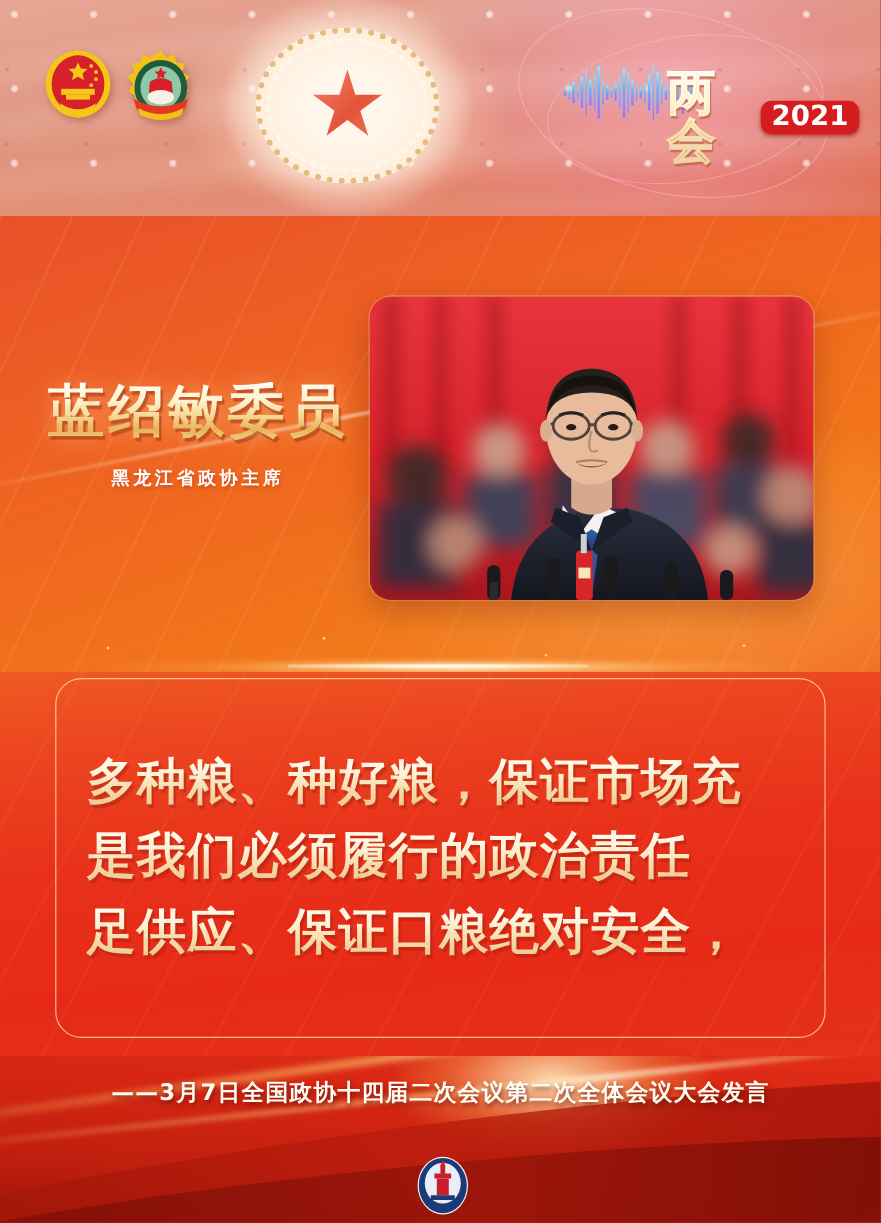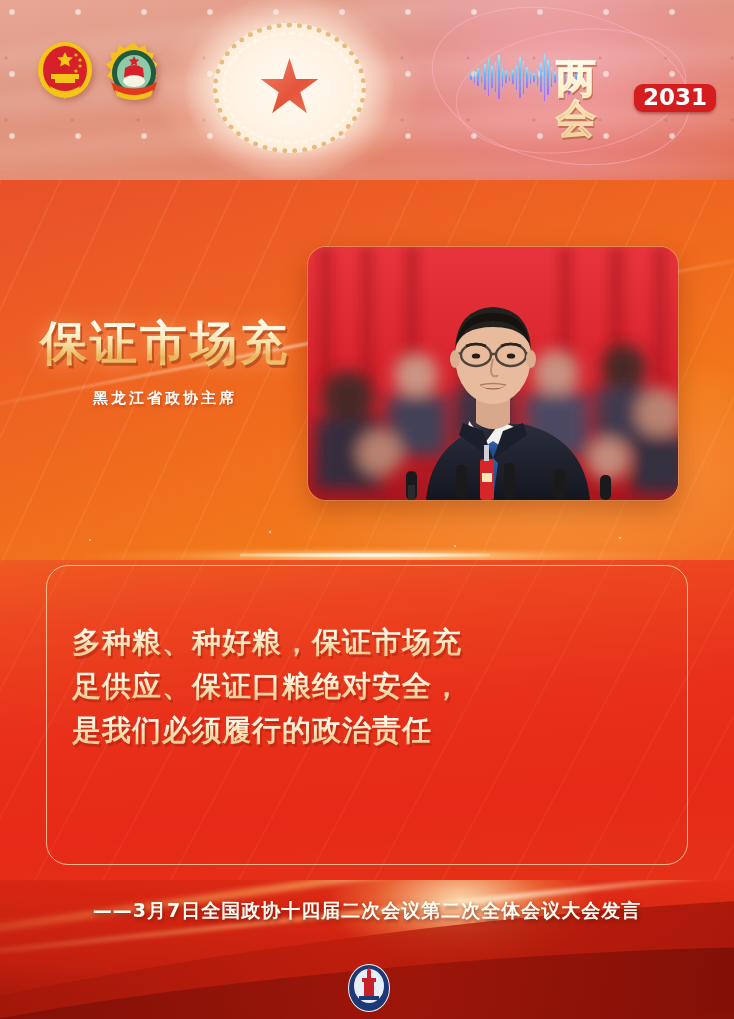--- a/index.html
+++ b/index.html
@@ -137,21 +137,21 @@
   
   .quotesec{position:absolute;left:0;top:560px;width:734px;height:330px;
     background:linear-gradient(175deg,#ef5a22 0%,#ec4520 18%,#e8301a 45%,#e62a17 72%,#e53218 100%);}
   .q-rays{position:absolute;inset:0;opacity:.25;
     background:repeating-linear-gradient(118deg, rgba(255,200,150,.22) 0 2px, rgba(255,200,150,0) 2px 60px);}
 
   .quote-card{position:absolute;left:46px;top:565px;width:642px;height:300px;
     border:1px solid rgba(255,228,180,.75);border-radius:22px;box-sizing:border-box;}
   .quote-text{position:absolute;left:72px;top:620px;width:600px;}
   .q-line{
-    font-size:29px;font-weight:bold;letter-spacing:1px;line-height:1.52;
+    font-size:41px;font-weight:bold;letter-spacing:1px;line-height:1.52;
     font-family:"DejaVu Sans","Liberation Sans",sans-serif;
     background:linear-gradient(180deg,#fffdf6 0%,#fff6e0 34%,#f6dfb2 58%,#eccb93 82%,#f7e6c4 100%);
     -webkit-background-clip:text;background-clip:text;color:transparent;
     filter:drop-shadow(2px 3px 0 rgba(155,30,12,.42));}
 
   
   .footsec{position:absolute;left:0;top:880px;width:734px;height:139px;overflow:hidden;
     background:linear-gradient(185deg,#e22d16 0%,#d62612 35%,#c21f0f 70%,#9d1608 100%);}
   .rib{position:absolute;border-radius:50%;}
   .rib1{left:-160px;top:-10px;width:1100px;height:210px;
@@ -261,32 +261,32 @@
         <path d="M22 28 q9 -6 18 0 l1 9 q-10 6 -20 0z" fill="#d8202a"></path>
         <ellipse cx="31" cy="41" rx="11" ry="6" fill="#f6f2e4"></ellipse>
         <path d="M8 42 q23 13 46 0 l-3 9 q-20 10 -40 0z" fill="#e03a20"></path>
         <path d="M12 50 q19 10 38 0 l-2 6 q-17 8 -34 0z" fill="#f3c01c"></path>
       </svg>
     </div>
 
     <div class="brand">
       <div class="brand-l1">
         <span class="brand-cn">两会</span>
-        <span class="brand-year">2031</span>
+        <span class="brand-year">2021</span>
       </div>
     </div>
   </div>
 
   <div class="midsec">
     <div class="mid-rays"></div>
     <div class="mid-streak"></div>
   </div>
 
   <div class="name-block">
-    <div class="name-main">保证市场充</div>
+    <div class="name-main">蓝绍敏委员</div>
     <div class="name-sub">黑龙江省政协主席</div>
   </div>
 
   <div class="photo">
     <svg viewBox="0 0 370 253" preserveAspectRatio="xMidYMid slice">
       <defs>
         <linearGradient id="curt" x1="0" y1="0" x2="0" y2="1">
           <stop offset="0%" stop-color="#e8343c"></stop>
             <stop offset="55%" stop-color="#d6222c"></stop>
           <stop offset="100%" stop-color="#a8161e"></stop>
@@ -383,22 +383,22 @@
   <div class="sparks"></div>
   <div class="flare"></div>
   <div class="flare-core"></div>
 
   <div class="quotesec">
     <div class="q-rays"></div>
   </div>
   <div class="quote-card"></div>
   <div class="quote-text">
     <div class="q-line">多种粮、种好粮，保证市场充</div>
+    <div class="q-line">是我们必须履行的政治责任</div>
     <div class="q-line">足供应、保证口粮绝对安全，</div>
-    <div class="q-line">是我们必须履行的政治责任</div>
   </div>
 
   <div class="footsec">
     <div class="glowspot"></div>
     <div class="rib rib1"></div>
     <div class="rib rib2"></div>
     <div class="rib rib3"></div>
     <div class="rib rib4"></div>
   </div>
 

